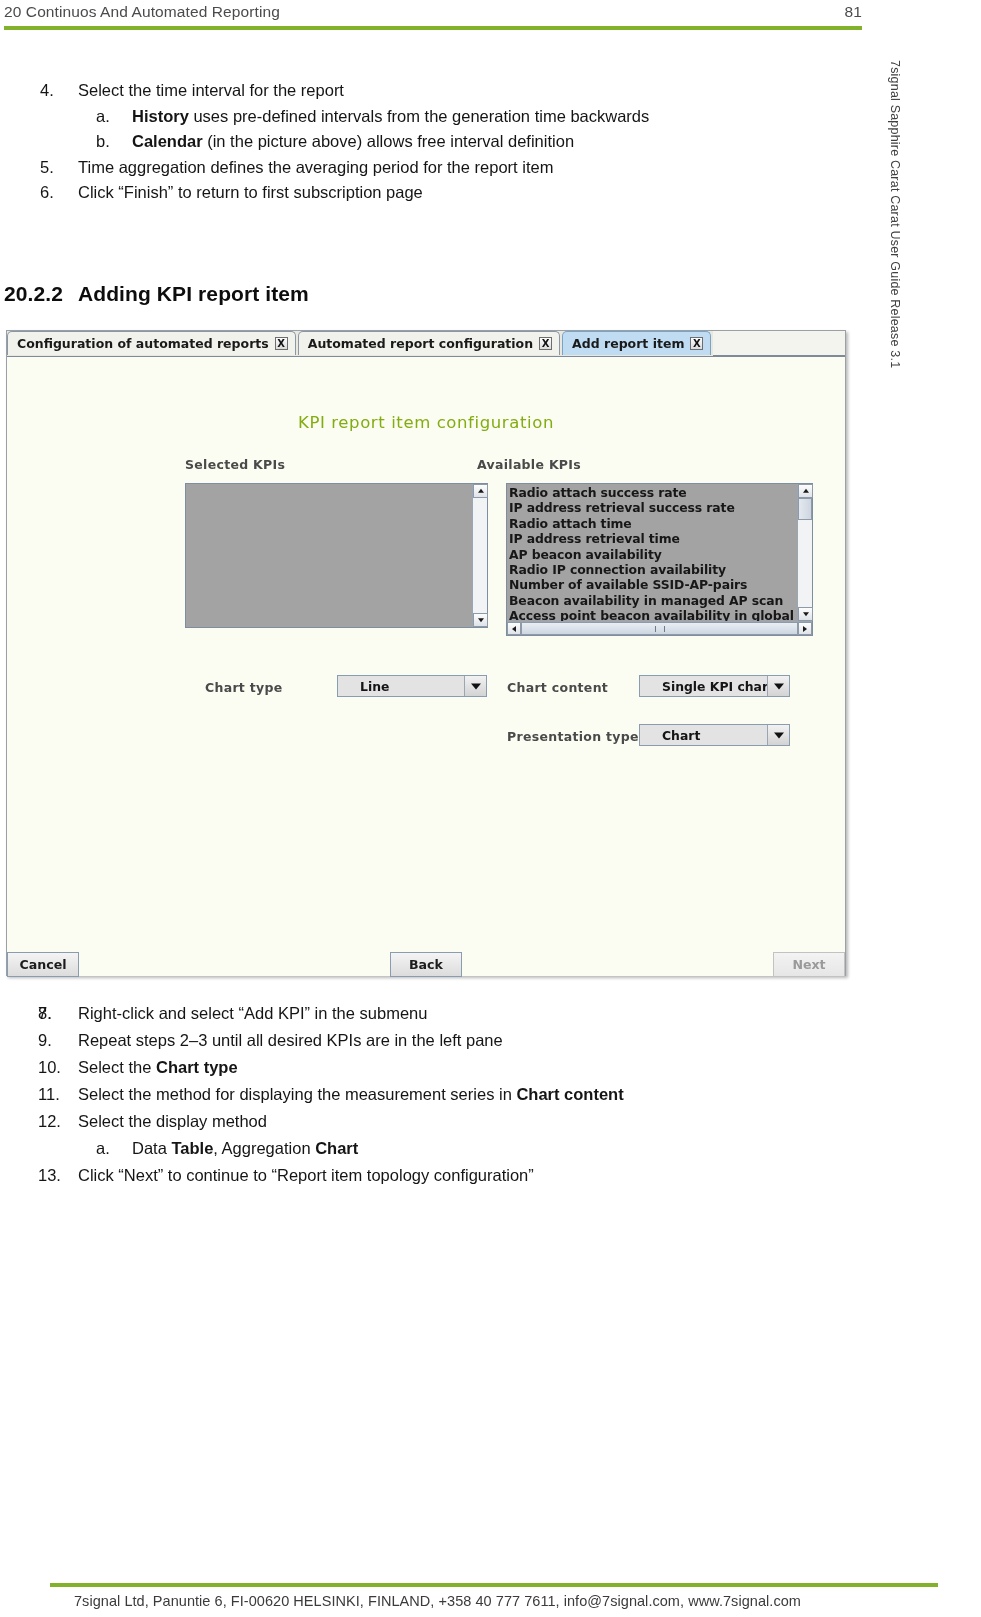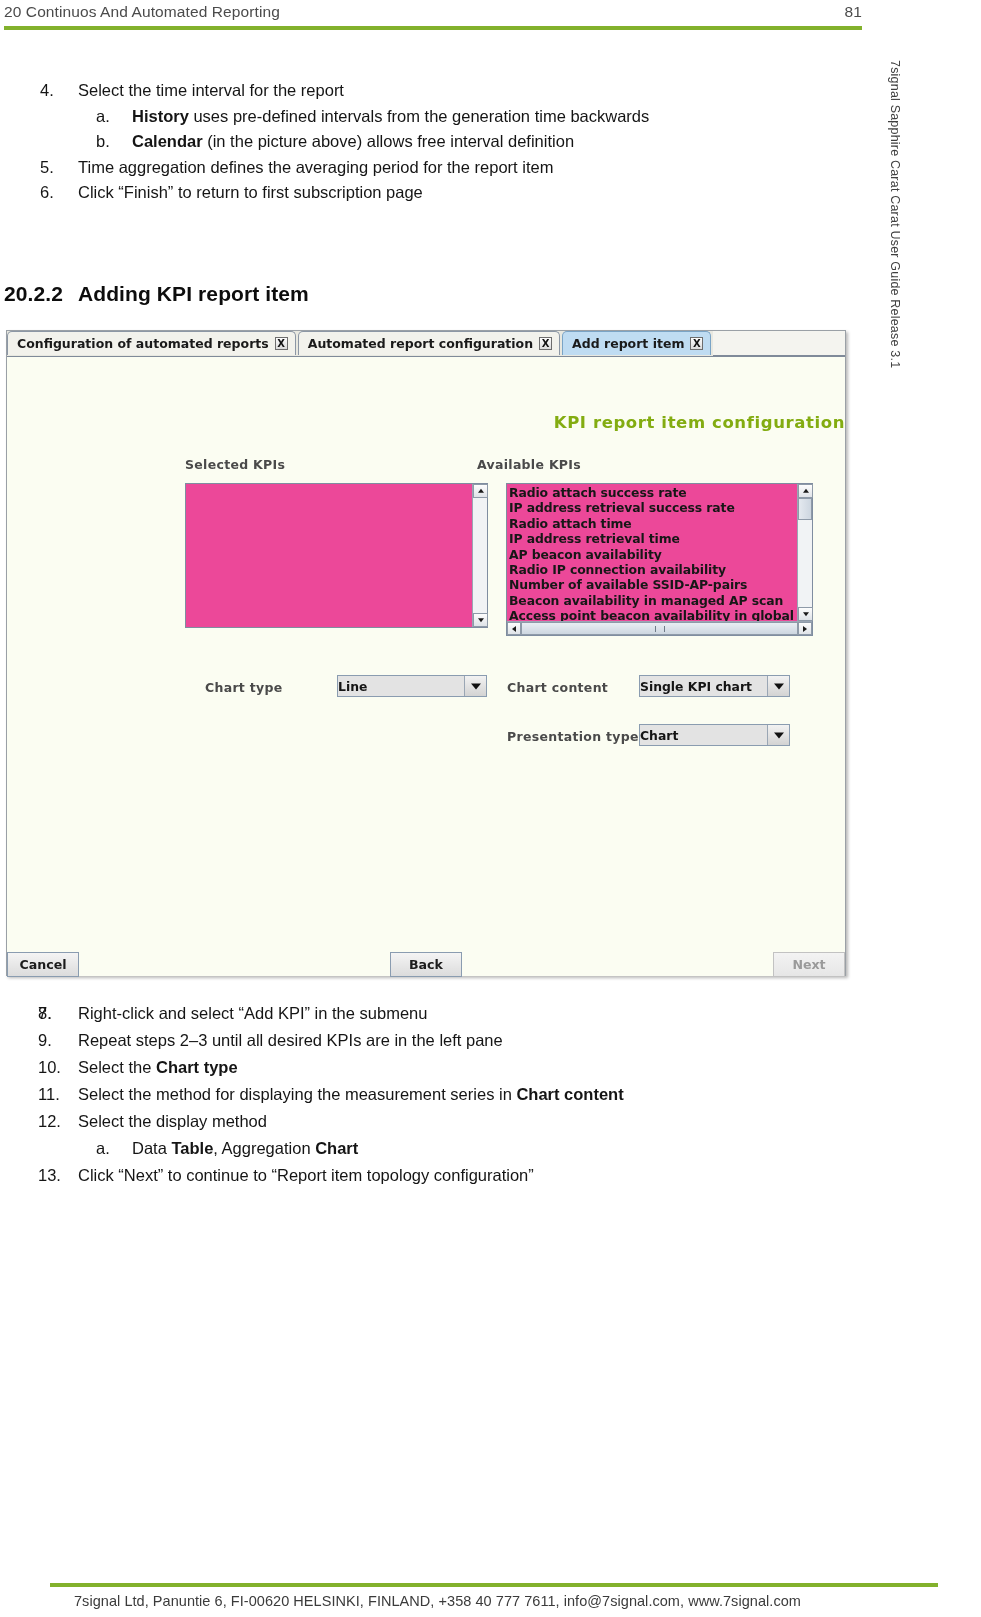--- a/index.html
+++ b/index.html
@@ -170,23 +170,23 @@
   .app-canvas {
     position: relative;
     height: 619px;
     background: #fbfdf2;
   }
   .app-title {
     position: absolute;
     top: 56px;
     left: 0;
     width: 100%;
-    text-align: right;
+    text-align: center;
     font-size: 16.5px;
-    font-weight: bold;
+    font-weight: normal;
     color: #83ac11;
     letter-spacing: .6px;
   }
   .field-label {
     position: absolute;
     font-size: 12.5px;
     font-weight: bold;
     color: #4a4a4a;
     letter-spacing: .3px;
     white-space: nowrap;
@@ -214,21 +214,21 @@
   }
   .lb-inner {
     display: flex;
     flex: 1;
     min-height: 0;
   }
   .lb-content {
     flex: 1;
     overflow: hidden;
     padding: 1px 0 0 2px;
-    background: #ec4899;
+    background: #a3a3a3;
     min-width: 0;
   }
   .kpi-item {
     font-size: 12.4px;
     font-weight: bold;
     line-height: 15.4px;
     color: #171717;
     white-space: nowrap;
     letter-spacing: -.1px;
   }
@@ -309,21 +309,21 @@
     display: flex;
     align-items: stretch;
     border: 1px solid #8a9cb0;
     background: #e3e3e3;
     box-sizing: border-box;
   }
   .combo .combo-value {
     flex: 1;
     display: flex;
     align-items: center;
-    padding-left: 0;
+    padding-left: 22px;
     font-size: 12.4px;
     font-weight: bold;
     color: #141414;
     white-space: nowrap;
     overflow: hidden;
   }
   .combo .combo-arrow-btn {
     width: 21px;
     background: linear-gradient(#f2f2f2,#d3d3d3);
     border-left: 1px solid #9aa6b4;

